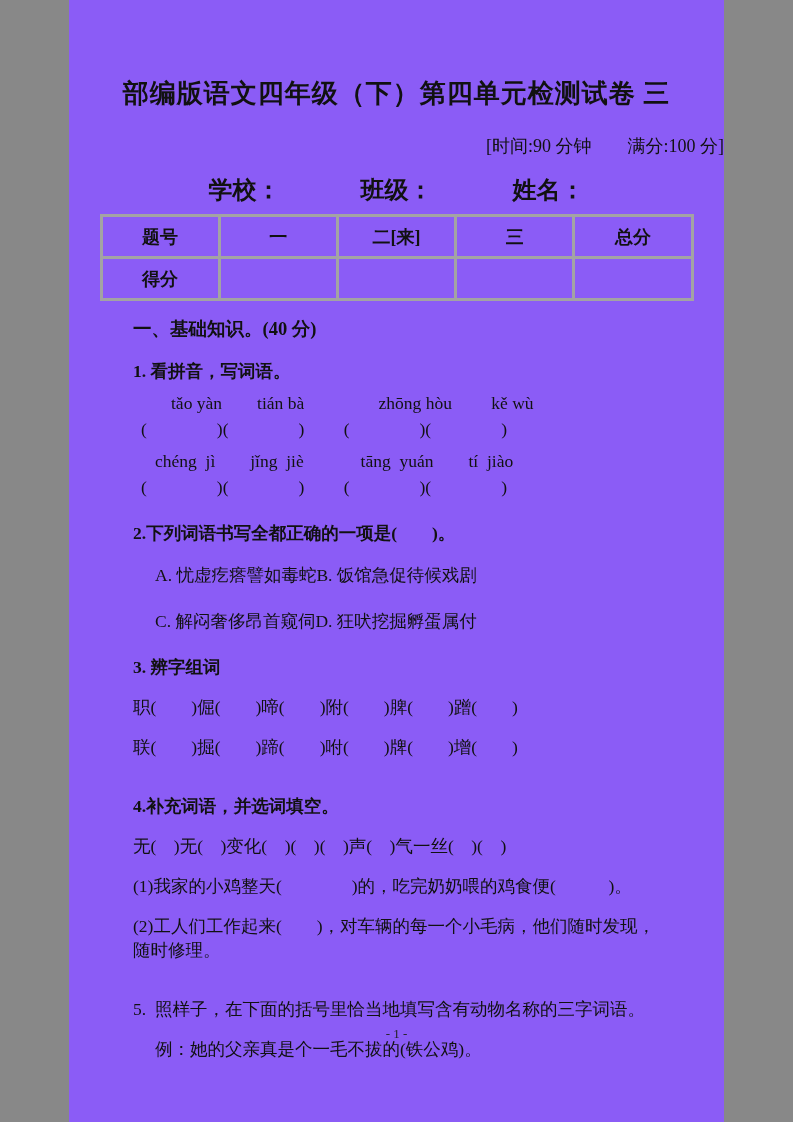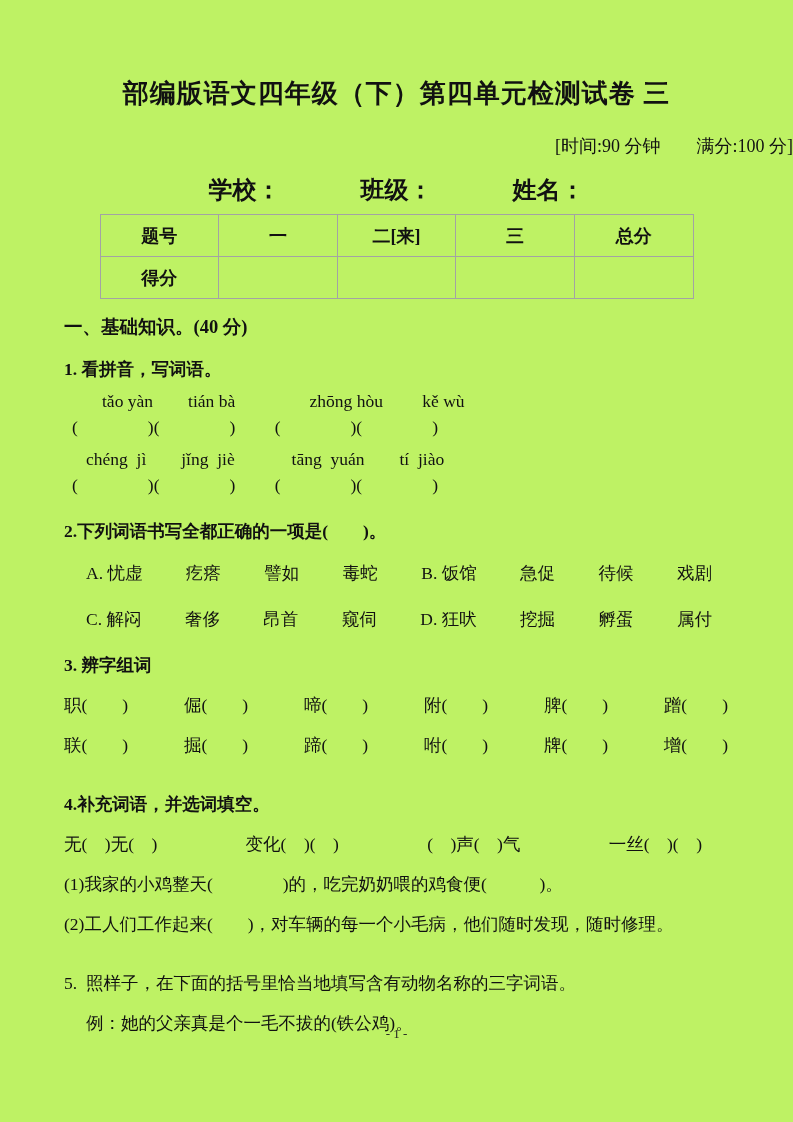--- a/index.html
+++ b/index.html
@@ -1,22 +1,22 @@
 <!DOCTYPE html>
 <html><head>
 <meta charset="utf-8">
 <style>
   * { margin: 0; padding: 0; box-sizing: border-box; }
   html, body { background: #888; }
   .page {
     position: relative;
-    width: 793px;
+    width: 655px;
     height: 1122px;
     margin: 0 auto;
-    background: #bef264;
+    background: #8b5cf6;
     color: #111111;
     font-family: "Liberation Serif", "DejaVu Serif", serif;
     overflow: hidden;
   }
   .title {
     margin-top: 76px;
     text-align: center;
     font-size: 26px;
     line-height: 36px;
     font-weight: bold;
@@ -38,21 +38,21 @@
     line-height: 24px;
     font-weight: bold;
   }
   table.score-table {
     margin: 12px auto 0 auto;
     width: 594px;
     border-collapse: collapse;
     table-layout: fixed;
   }
   table.score-table td {
-    border: 1px solid #a3a3a3;
+    border: 3px solid #a3a3a3;
     height: 42px;
     text-align: center;
     vertical-align: middle;
     font-size: 18px;
     font-weight: bold;
   }
   .content {
     padding: 0 63px 0 64px;
     font-size: 17.5px;
   }
@@ -66,21 +66,20 @@
   .mt-row { margin-top: 16px; }
   .mt-sm  { margin-top: 8px; }
   .mt-xs  { margin-top: 2px; }
   .mt-lg  { margin-top: 22px; }
   .mt-xl  { margin-top: 35px; }
   .indent-lg { padding-left: 38px; }
   .indent-sm { padding-left: 8px; }
   .indent-md { padding-left: 22px; }
   .flex-row {
     display: flex;
-    justify-content: space-between;
     font-family: Liberation Serif, serif;
   }
   .row-options { padding-left: 22px; padding-right: 18px; }
   .row-zuci    { padding-right: 2px; }
   .row-buchong { padding-right: 28px; }
   .footer {
     position: absolute;
     top: 1026px;
     left: 0;
     right: 0;

